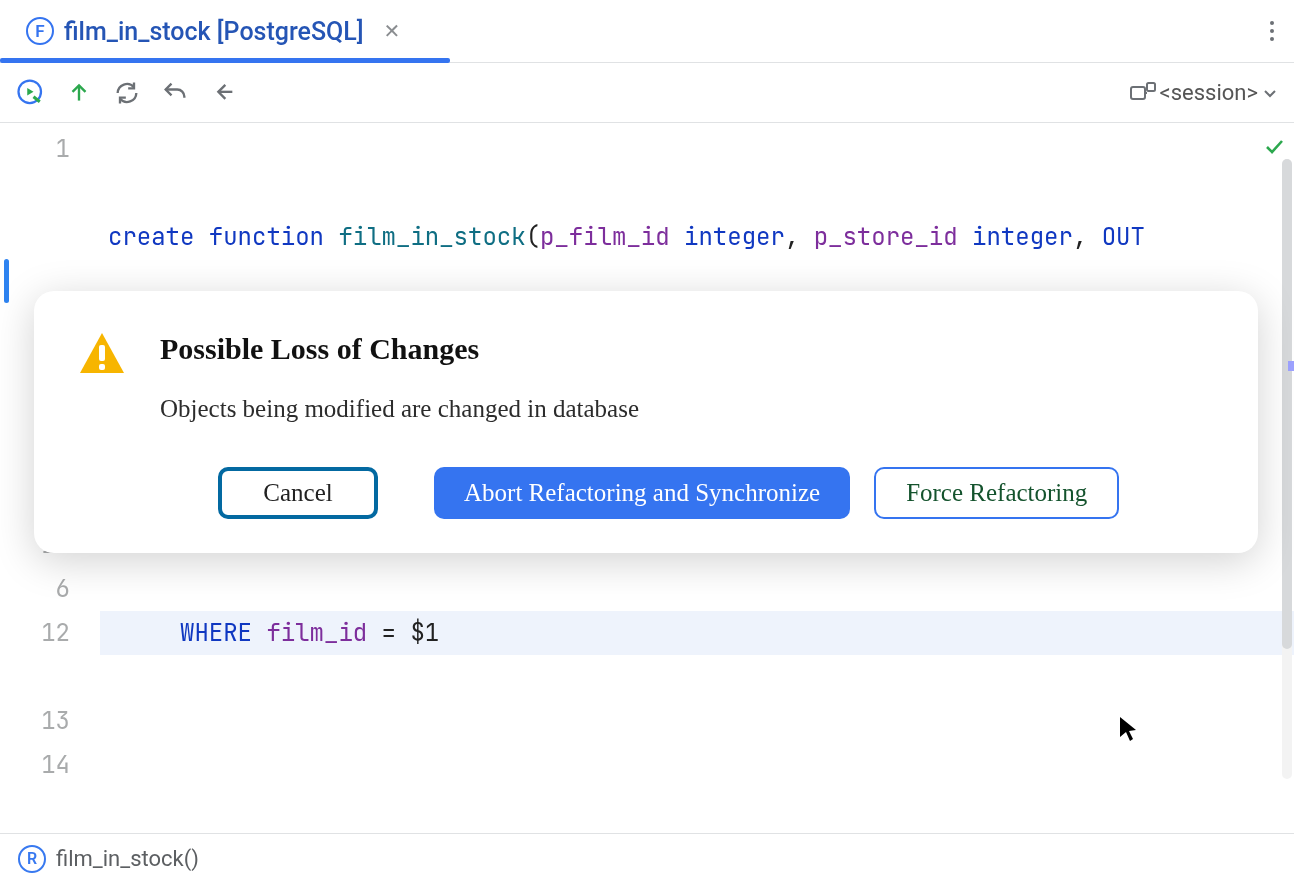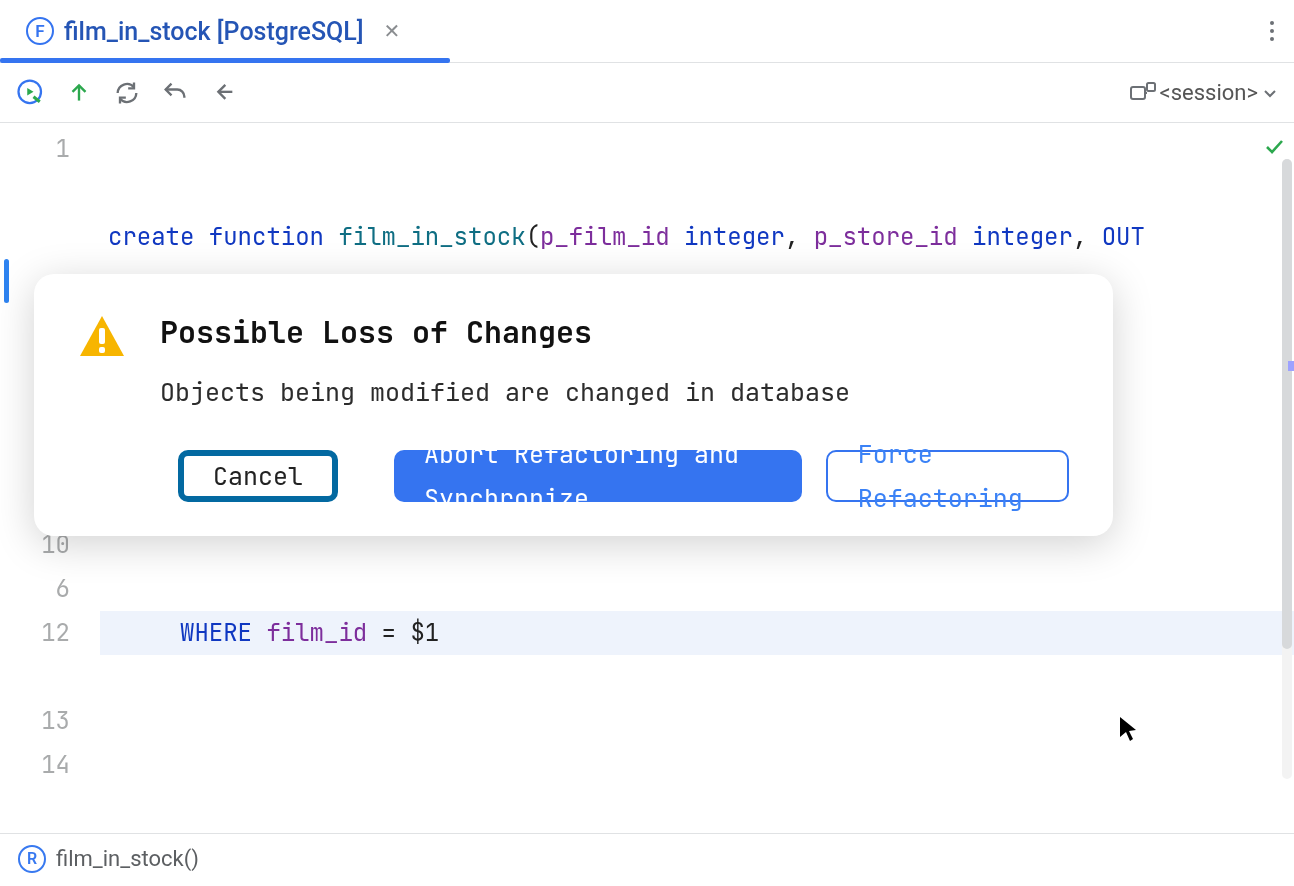--- a/index.html
+++ b/index.html
@@ -42,30 +42,30 @@
   .line.hl{background:var(--highlight-line);}
   .kw{color:var(--kw);}
   .ident{color:var(--ident);}
   .fn-it{color:var(--func-it);}
   .checkmark{position:absolute;right:8px;top:6px;color:#2CA84E;}
   .scrollbar{position:absolute;right:2px;top:36px;width:10px;height:620px;background:#F3F3F3;border-radius:5px;}
   .scroll-thumb{position:absolute;right:2px;top:36px;width:10px;height:490px;background:#D7D9DB;border-radius:5px;}
   .edge-mark{position:absolute;right:0;top:238px;width:6px;height:10px;background:#9DA2FF;}
   .left-edge{position:absolute;left:4px;width:5px;background:#2E83F0;border-radius:3px;}
   
-  .dialog{position:absolute;left:34px;top:151px;width:1079px;background:#fff;border-radius:20px;box-shadow:0 8px 40px rgba(0,0,0,.18);padding:36px 44px 34px 44px;}
+  .dialog{position:absolute;left:34px;top:168px;width:1224px;background:#fff;border-radius:20px;box-shadow:0 8px 40px rgba(0,0,0,.18);padding:36px 44px 34px 44px;font-family:Liberation Serif, serif;}
   .dialog-head{display:flex;gap:34px;align-items:flex-start;}
   .warn-icon{margin-top:4px;}
   .dialog-title{font-size:30px;font-weight:700;color:#111;}
   .dialog-msg{font-size:25px;color:#2c2c2c;margin-top:16px;}
   .dialog-buttons{display:flex;gap:24px;margin-top:36px;margin-left:100px;}
   .btn{height:52px;padding:0 30px;border-radius:10px;font-size:25px;display:flex;align-items:center;justify-content:center;cursor:pointer;}
-  .btn-cancel{border:6px solid #0369a1;background:#fff;color:#222;min-width:160px;}
+  .btn-cancel{border:4px solid #0369a1;background:#fff;color:#222;min-width:160px;margin-left:40px;}
   .btn-primary{background:var(--blue);color:#fff;border:none;margin-left:32px;}
-  .btn-outline{border:2px solid var(--blue);background:#fff;color:#3b82f6;}
+  .btn-outline{border:2px solid var(--blue);background:#fff;color:#14532d;}
   
   .status{height:50px;border-top:1px solid var(--border);display:flex;align-items:center;padding:0 18px;gap:10px;color:#5c5f62;font-size:22px;}
   .status .badge-r{width:28px;height:28px;border:2px solid #3879F0;border-radius:50%;display:flex;align-items:center;justify-content:center;font-size:16px;font-weight:600;color:#3879F0;}
   
   .cursor{position:absolute;left:1118px;top:590px;pointer-events:none;}
 </style>
 </head>
 <body>
 
 <div class="tabbar">

